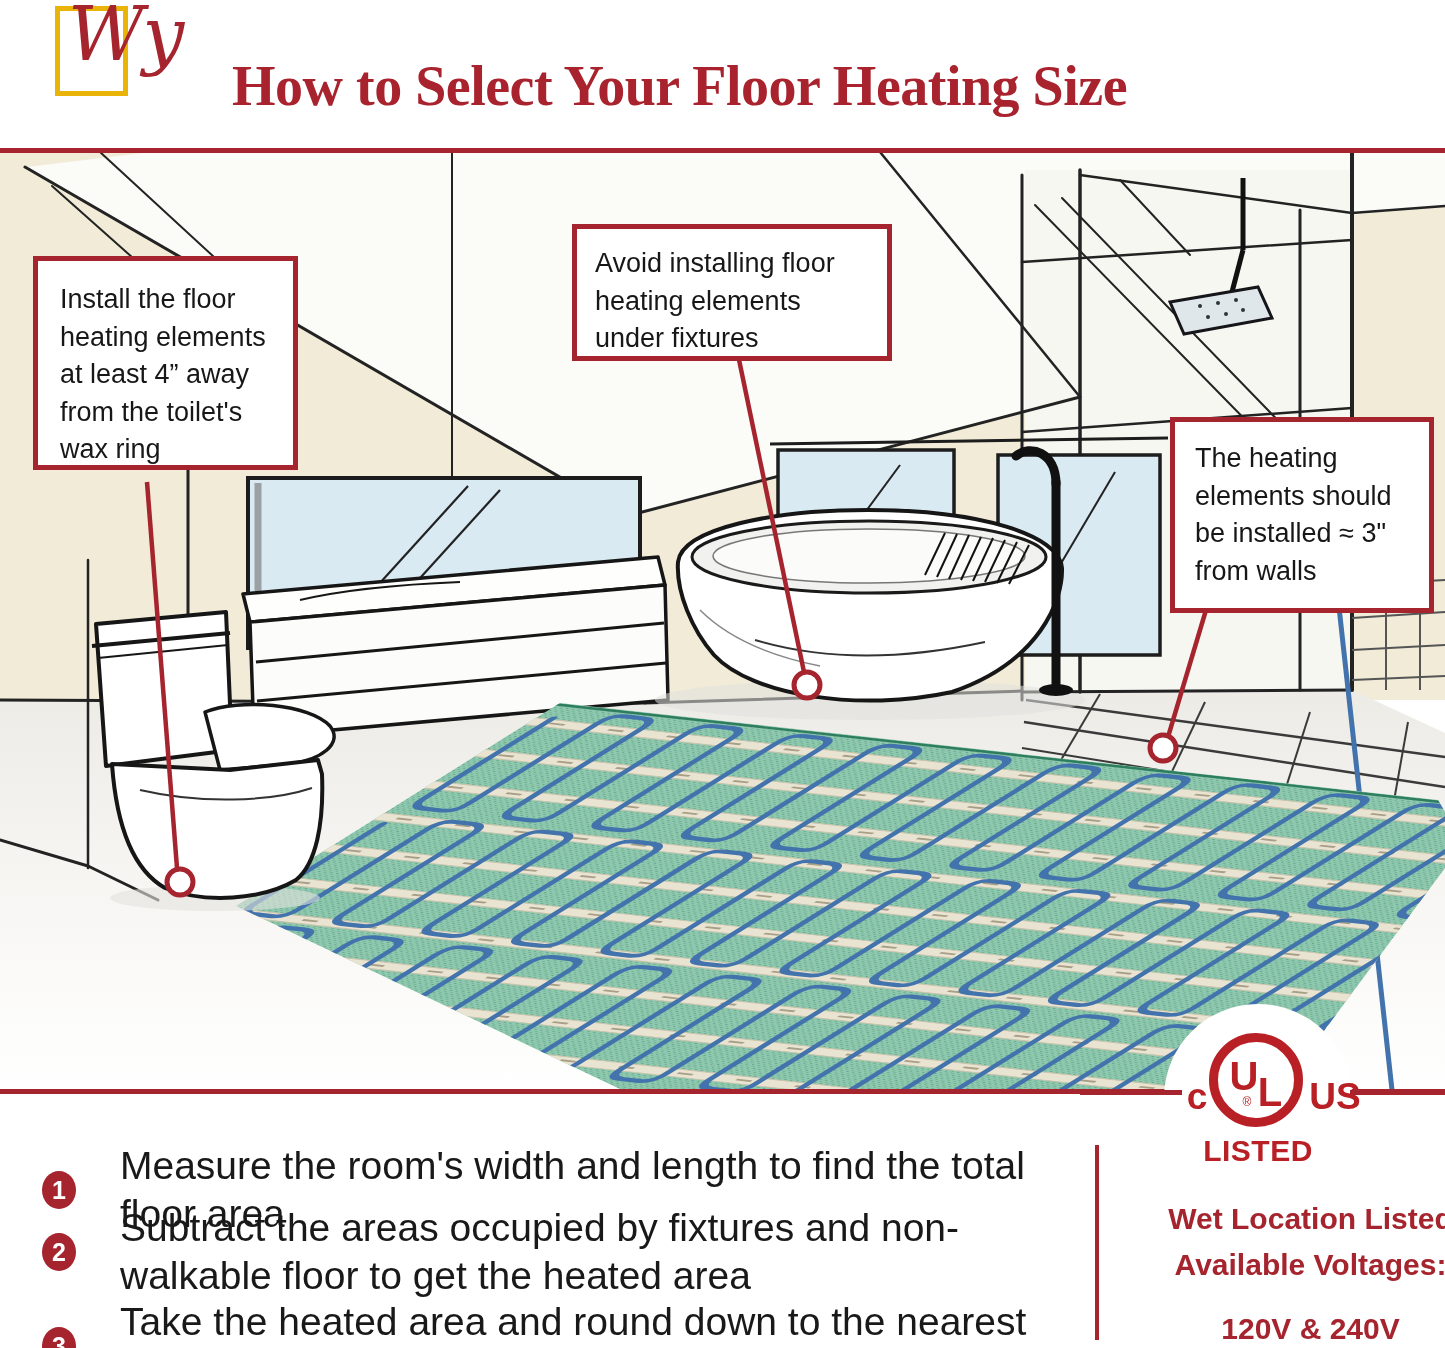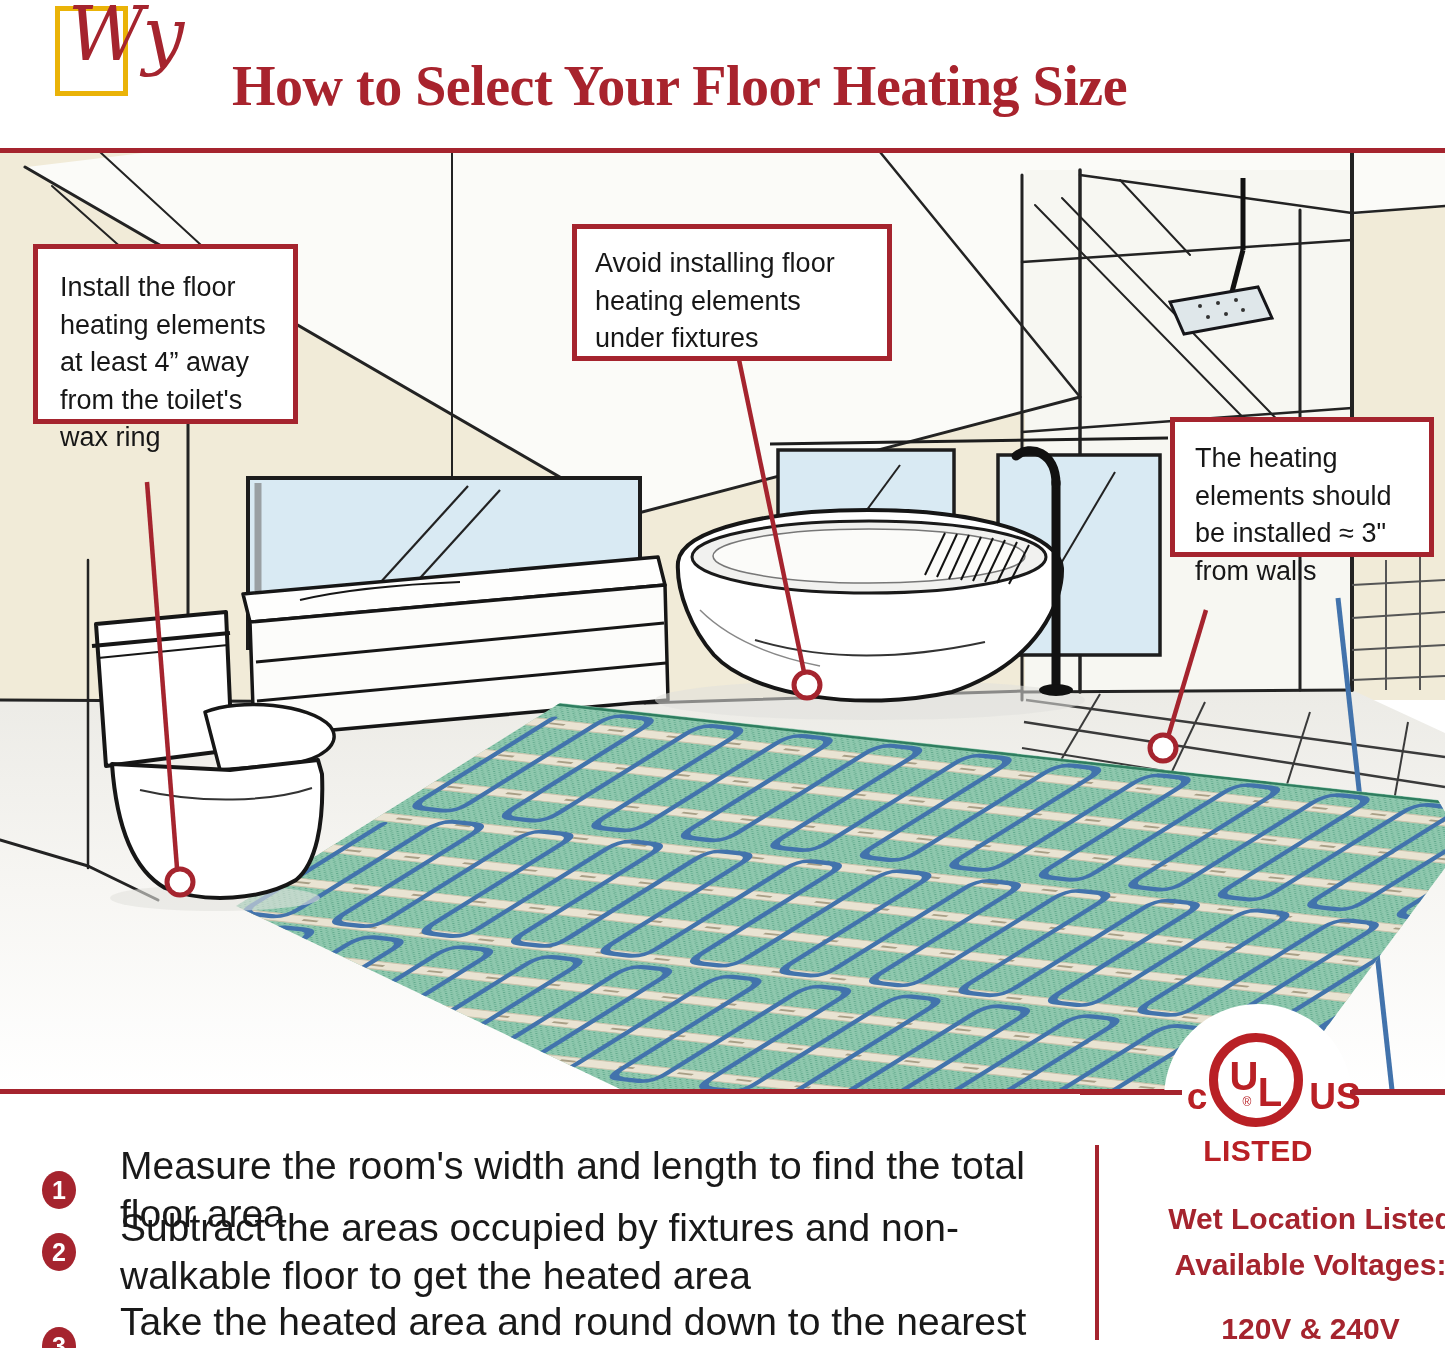--- a/index.html
+++ b/index.html
@@ -9,23 +9,23 @@
   
   .logo{position:absolute;left:55px;top:6px;width:73px;height:90px;border:5px solid #eab308;
         box-sizing:border-box;z-index:2;text-decoration:underline;}
   .logo-glyph{position:absolute;left:8px;top:-14px;font-family:"DejaVu Serif",serif;
         font-style:italic;font-size:74px;color:#A5242E;line-height:1;}
   .title{position:absolute;left:232px;top:16px;font-size:56px;font-weight:bold;color:#A8232D;
         letter-spacing:-0.5px;white-space:nowrap;z-index:2;font-family:Liberation Serif, serif;}
   
   .callout{position:absolute;background:#fff;border:5px solid #A5242E;color:#171717;
         font-size:27px;line-height:37.5px;box-sizing:border-box;z-index:3;}
-  .callout.c1{left:33px;top:244px;width:265px;height:180px;padding:20px 10px 0 22px;}
+  .callout.c1{left:33px;top:256px;width:265px;height:214px;padding:20px 10px 0 22px;}
   .callout.c2{left:572px;top:216px;width:320px;height:137px;padding:16px 10px 0 18px;margin-top:8px;}
-  .callout.c3{left:1170px;top:417px;width:264px;height:140px;padding:18px 8px 0 20px;}
+  .callout.c3{left:1170px;top:417px;width:264px;height:196px;padding:18px 8px 0 20px;}
   
   .step{position:absolute;left:42px;display:flex;align-items:center;z-index:2;}
   .step.s1{top:1142px;}
   .step.s2{top:1204px;}
   .step.s3{top:1298px;}
   .num{width:34px;height:38px;border-radius:50%;background:#A5242E;color:#fff;font-weight:bold;
        font-size:25px;display:flex;align-items:center;justify-content:center;margin-right:12px;
        flex:none;}
   .step-text{font-size:39px;line-height:48px;color:#191919;max-width:940px;margin-left:32px;}
   

